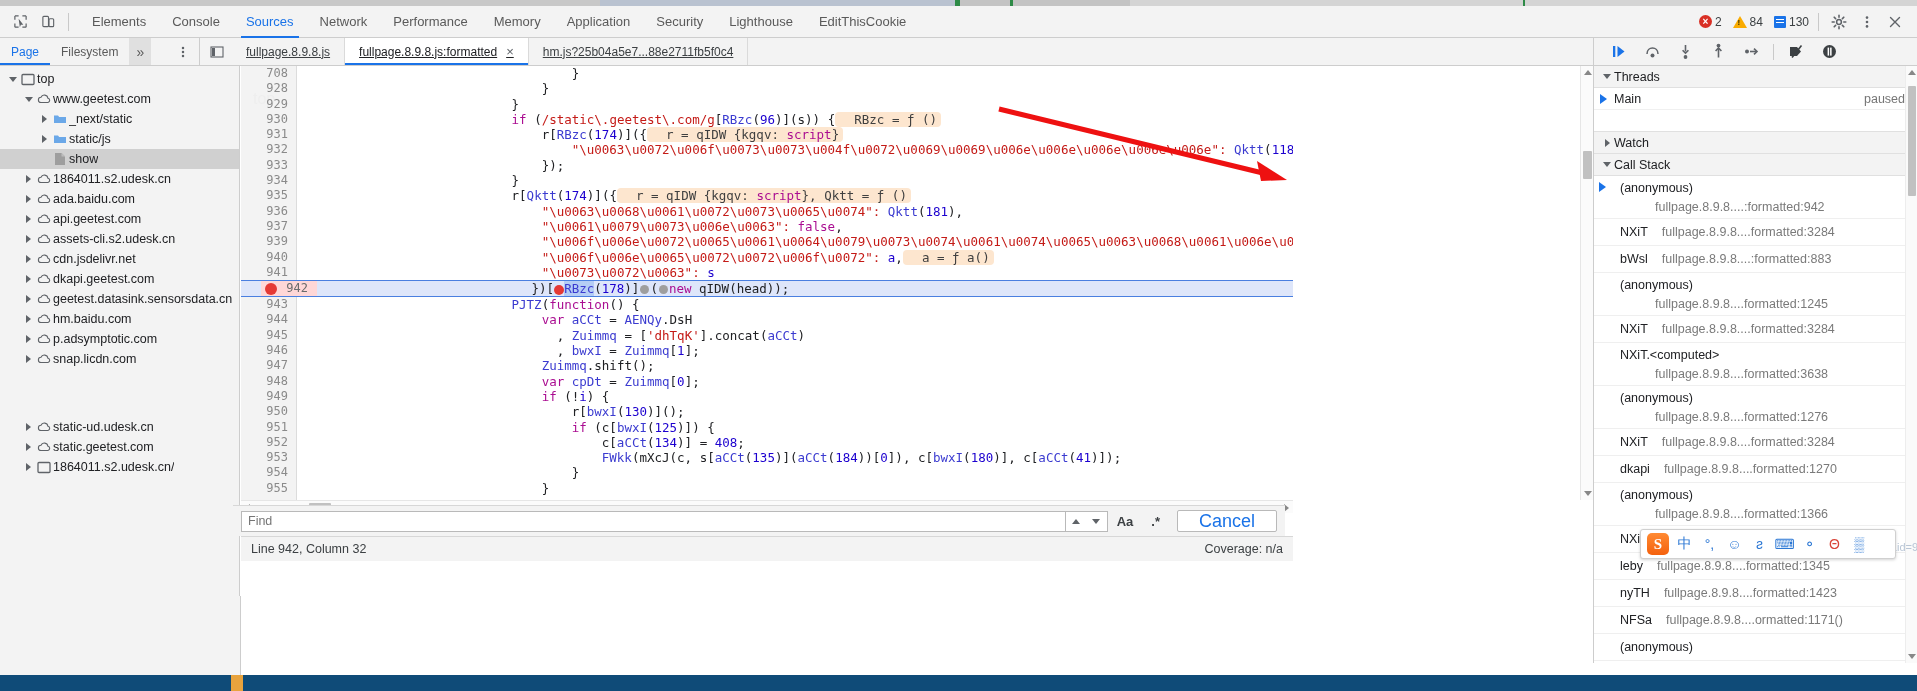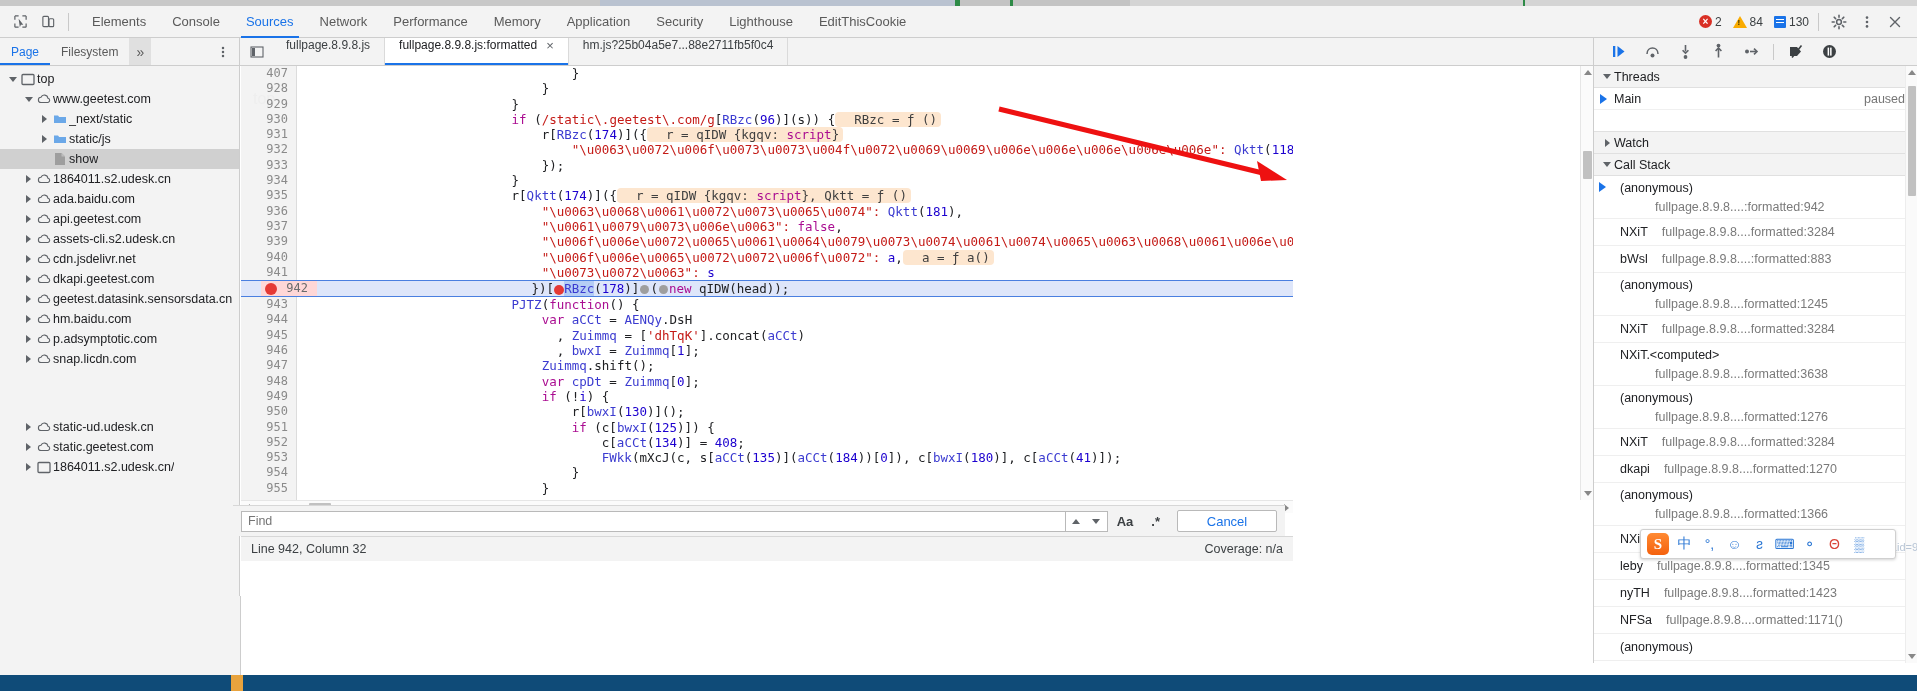--- a/index.html
+++ b/index.html
@@ -66,35 +66,35 @@
   }
   .info-sq { width: 12px; height: 12px; background: #1a73e8; border-radius: 1px; position: relative; }
   .info-sq::after { content:""; position:absolute; left:2px; top:3px; width:8px; height:1.5px; background:#fff; box-shadow: 0 3px 0 #fff; }
 
   
   .second-row {
     position: absolute; left: 0; top: 38px; width: 1917px; height: 28px;
     background: #f3f3f3; border-bottom: 1px solid #cdcdcd;
     display: flex; align-items: stretch;
   }
-  .nav-tabs { width: 240px; display: flex; align-items: stretch; border-right: 1px solid #cdcdcd; background:#f3f3f3; position: relative;}
+  .nav-tabs { width: 200px; display: flex; align-items: stretch; border-right: 1px solid #cdcdcd; background:#f3f3f3; position: relative;}
   .nav-tab {
     padding: 0 11px; display:flex; align-items:center; font-size: 12px; color: #5a5a5a; cursor:pointer;
     position: relative;
   }
   .nav-tab.active { color: #1a73e8; }
   .nav-tab.active::after { content:""; position:absolute; left:0; right:0; bottom:0; height:2px; background:#1a73e8; }
   .nav-more {
     padding: 0 7px; display:flex; align-items:center; background:#e0e0e0; font-size: 14px; color:#5a5a5a; cursor:pointer;
   }
   .nav-dots { margin-left:auto; display:flex; align-items:center; padding: 0 10px; cursor:pointer; }
   .src-tabs { flex: 1; display: flex; align-items: stretch; background: #f3f3f3; position: relative;}
   .src-tab {
-    display: flex; align-items: flex-start; padding: 0 14px; font-size: 12px; color: #3c4043;
-    border-right: 1px solid #dadada; cursor: pointer; white-space: nowrap; position: relative;
+    display: flex; align-items: center; padding: 0 14px; font-size: 12px; color: #3c4043;
+    border-right: 1px solid #dadada; cursor: pointer; white-space: nowrap; position: relative; text-decoration: underline;
   }
   .src-tab.active { background: #ffffff; color: #202124; }
   .src-tab.active::after { content:""; position:absolute; left:0; right:0; bottom:0; height:2px; background:#1a73e8; }
   .src-tab .closex { margin-left: 9px; font-size: 13px; color: #5f6368; }
   .tab-panel-icon { display:flex; align-items:center; padding: 0 8px 0 10px; cursor:pointer;}
   .src-tabs-right { margin-left:auto; display:flex; align-items:center; padding-right: 6px; }
 
   
   .debug-toolbar {
     position: absolute; right: 0; top: 38px; width: 324px; height: 28px;
@@ -195,21 +195,21 @@
   .find-updown {
     width: 42px; height: 21px; border: 1px solid #b9b9b9; border-left: none; background:#fff;
     display:flex; align-items:center; justify-content:space-around;
   }
   .chev { width:0;height:0; }
   .chev.up { border-left:4px solid transparent;border-right:4px solid transparent;border-bottom:5px solid #5f6368; }
   .chev.dn { border-left:4px solid transparent;border-right:4px solid transparent;border-top:5px solid #5f6368; }
   .find-opt { padding: 0 9px; font-size: 13px; font-weight: bold; color: #3c4043; cursor:pointer; }
   .find-cancel {
     margin-left: 8px; width: 100px; height: 22px; border: 1px solid #b9b9b9; background: #fff;
-    display:flex; align-items:center; justify-content:center; color: #1a73e8; font-size: 13px; cursor:pointer;
+    display:flex; align-items:center; justify-content:center; color: #1a73e8; font-size: 18px; cursor:pointer;
     border-radius: 2px;
   }
 
   
   .status-bar {
     position: absolute; left: 241px; top: 536px; width: 1052px; height: 25px;
     background: #f3f3f3; border-top: 1px solid #d7d7d7; display:flex; align-items:center;
     padding: 0 10px; font-size: 12.5px; color: #3c4043;
   }
   .status-right { margin-left: auto; }
@@ -643,21 +643,21 @@
         </span>
         <span class="tlabel">1864011.s2.udesk.cn/</span>
       </div>
     </div>
   <div class="bottom-left-white"></div>
 
   <div class="editor-wrap">
     <div class="gutter-bg"></div>
     <div class="watermark">top</div>
     <div class="code-area" id="code-area">
-        <div class="code-row"><span class="ln">407</span><span class="ctext" style="padding-left: 274.72px;"><span class="t-plain">}</span></span></div>
+        <div class="code-row"><span class="ln">708</span><span class="ctext" style="padding-left: 274.72px;"><span class="t-plain">}</span></span></div>
         <div class="code-row"><span class="ln">928</span><span class="ctext" style="padding-left: 244.64px;"><span class="t-plain">}</span></span></div>
         <div class="code-row"><span class="ln">929</span><span class="ctext" style="padding-left: 214.56px;"><span class="t-plain">}</span></span></div>
         <div class="code-row"><span class="ln">930</span><span class="ctext" style="padding-left: 214.56px;"><span class="t-kw">if </span><span class="t-plain">(</span><span class="t-str">/static\.geetest\.com/g</span><span class="t-plain">[</span><span class="t-fn">RBzc</span><span class="t-plain">(</span><span class="t-num">96</span><span class="t-plain">)](s)) {</span><span class="inline-hint">  RBzc = ƒ ()</span></span></div>
         <div class="code-row"><span class="ln">931</span><span class="ctext" style="padding-left: 244.64px;"><span class="t-plain">r[</span><span class="t-fn">RBzc</span><span class="t-plain">(</span><span class="t-num">174</span><span class="t-plain">)]({</span><span class="inline-hint">  r = qIDW {kgqv: <span class="t-kw2">script</span>}</span></span></div>
         <div class="code-row"><span class="ln">932</span><span class="ctext" style="padding-left: 274.72px;"><span class="t-str">"\u0063\u0072\u006f\u0073\u0073\u004f\u0072\u0069\u0069\u006e\u006e\u006e\u006e\u006e": </span><span class="t-fn">Qktt</span><span class="t-plain">(</span><span class="t-num">118</span></span></div>
         <div class="code-row"><span class="ln">933</span><span class="ctext" style="padding-left: 244.64px;"><span class="t-plain">});</span></span></div>
         <div class="code-row"><span class="ln">934</span><span class="ctext" style="padding-left: 214.56px;"><span class="t-plain">}</span></span></div>
         <div class="code-row"><span class="ln">935</span><span class="ctext" style="padding-left: 214.56px;"><span class="t-plain">r[</span><span class="t-fn">Qktt</span><span class="t-plain">(</span><span class="t-num">174</span><span class="t-plain">)]({</span><span class="inline-hint">  r = qIDW {kgqv: <span class="t-kw2">script</span>}, Qktt = ƒ ()</span></span></div>
         <div class="code-row"><span class="ln">936</span><span class="ctext" style="padding-left: 244.64px;"><span class="t-str">"\u0063\u0068\u0061\u0072\u0073\u0065\u0074": </span><span class="t-fn">Qktt</span><span class="t-plain">(</span><span class="t-num">181</span><span class="t-plain">),</span></span></div>
         <div class="code-row"><span class="ln">937</span><span class="ctext" style="padding-left: 244.64px;"><span class="t-str">"\u0061\u0079\u0073\u006e\u0063": </span><span class="t-bool">false</span><span class="t-plain">,</span></span></div>

